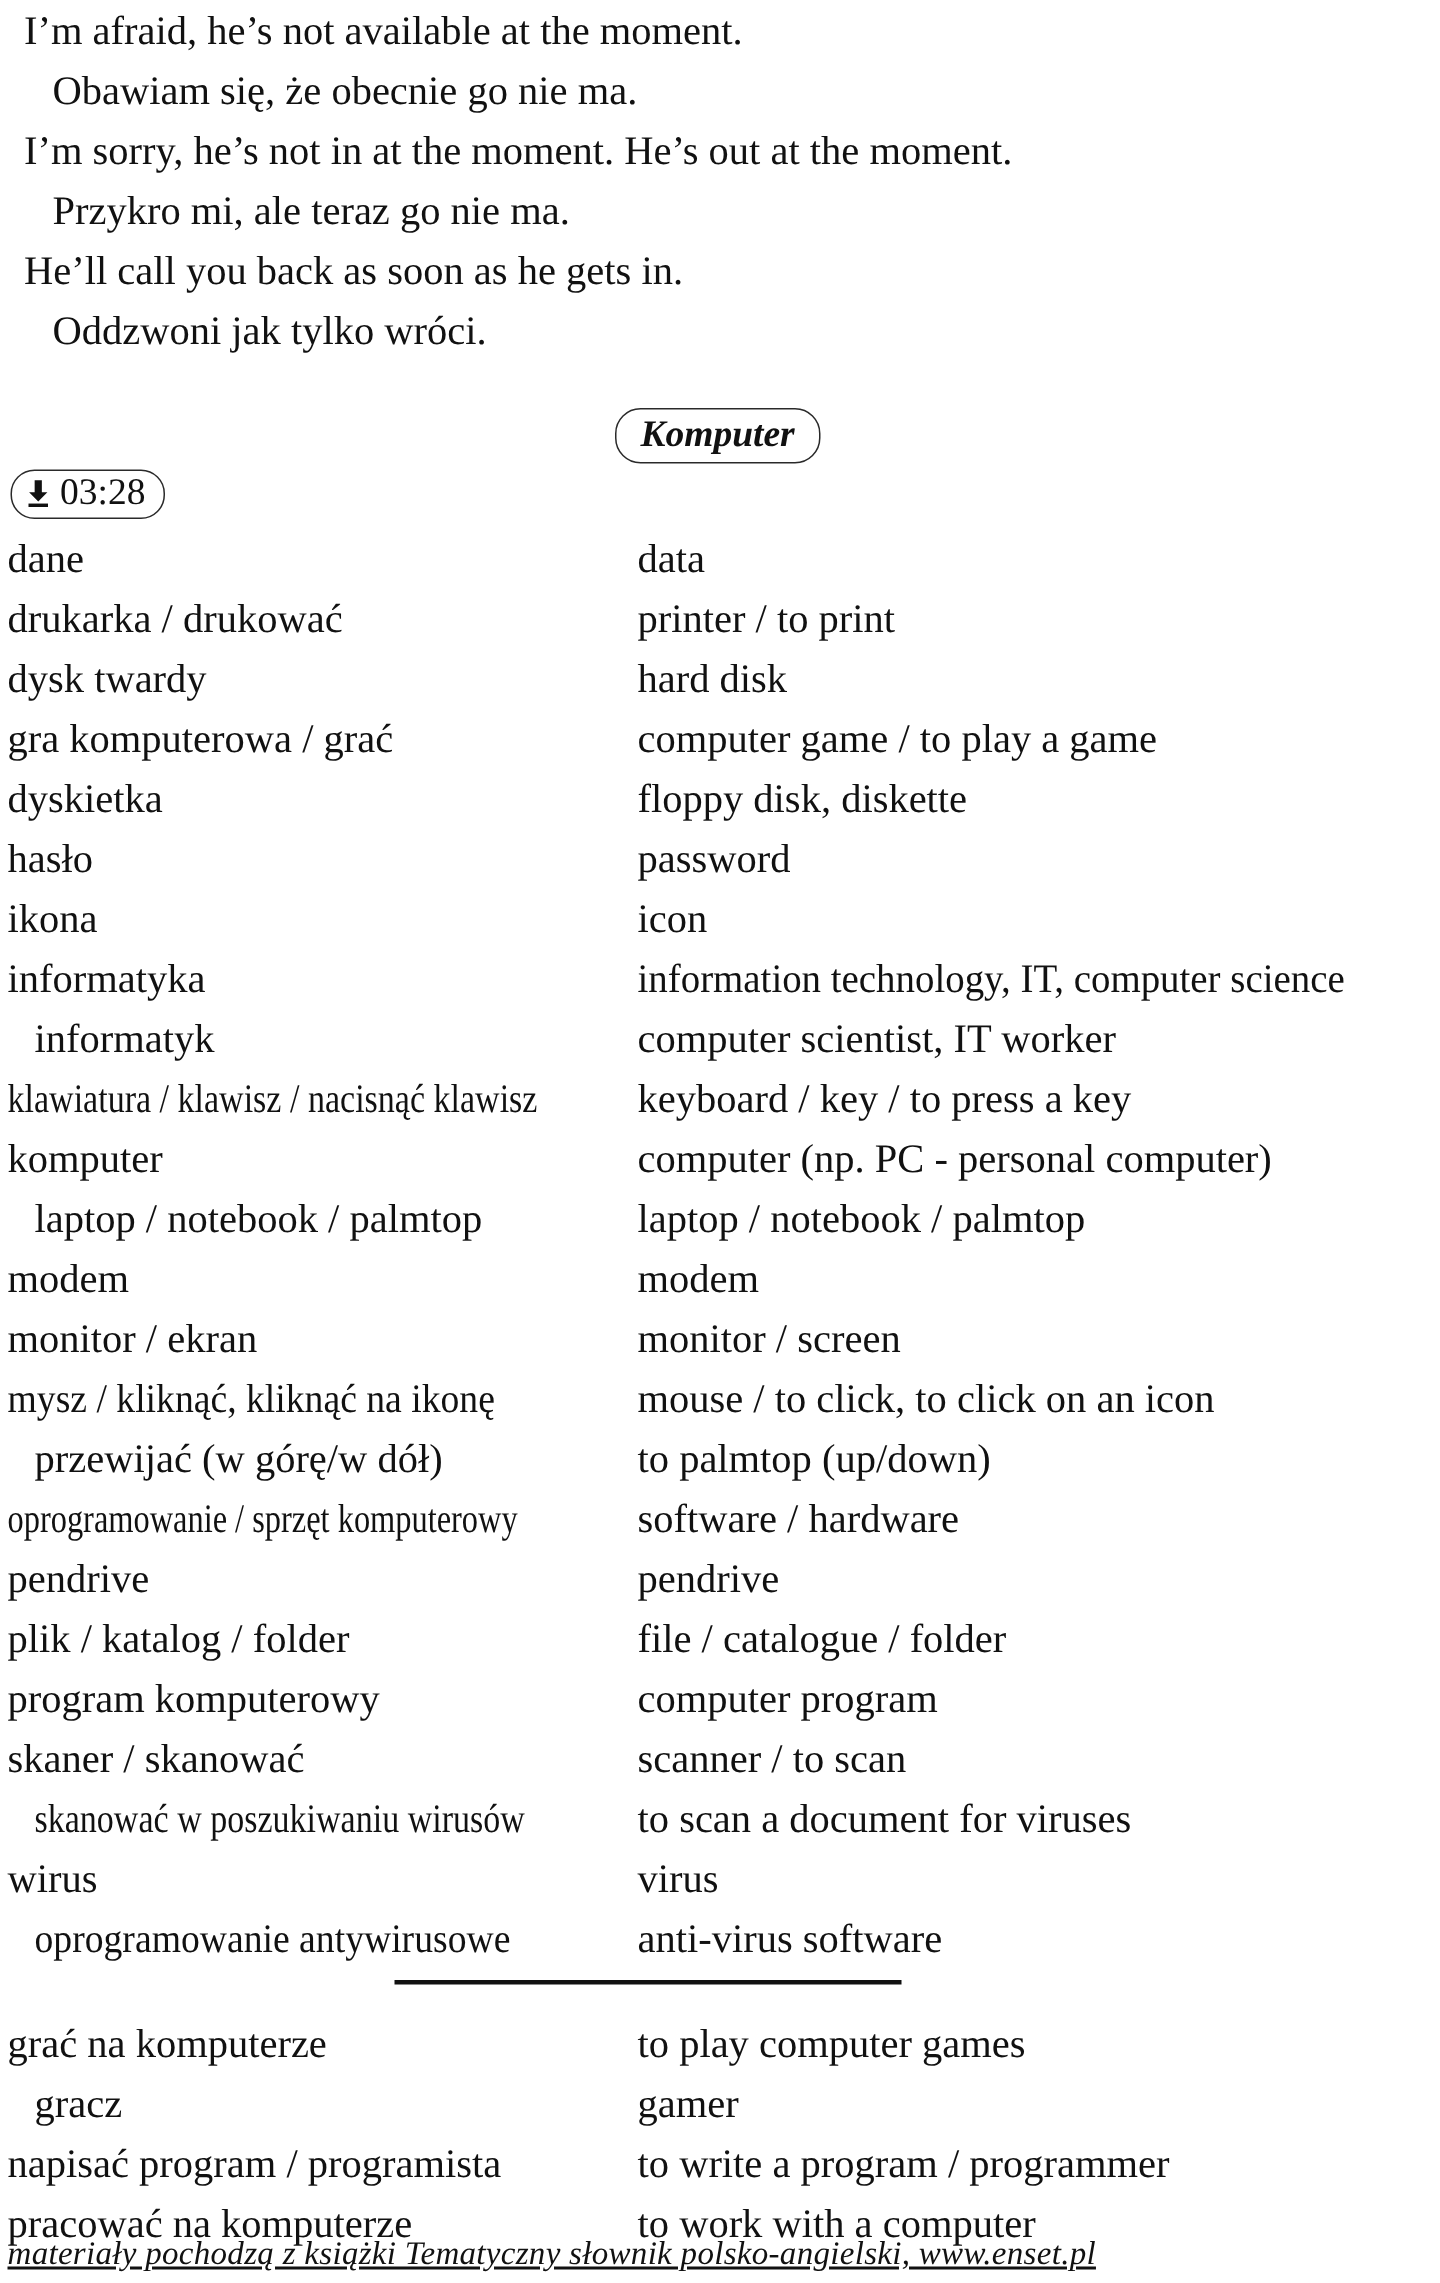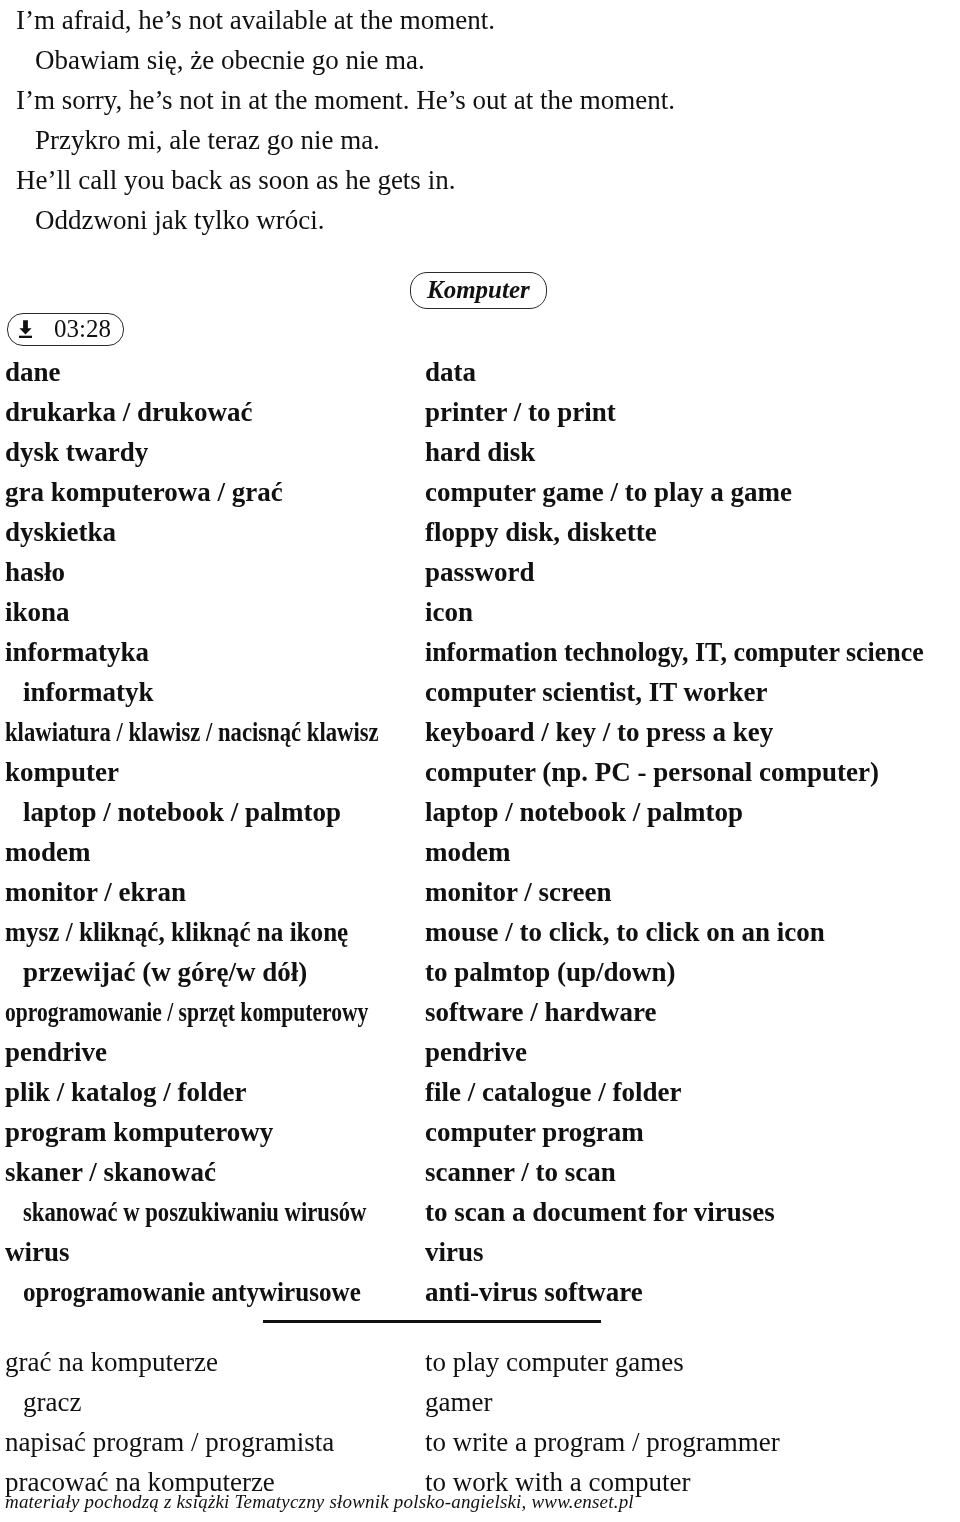--- a/index.html
+++ b/index.html
@@ -60,21 +60,21 @@
   }
   #timestamp-chip {
     position: absolute;
     left: 7px;
     top: 41px;
     border: 1.6px solid #2a2a2a;
     border-radius: 16px;
     padding: 2px 12px 3px 9px;
     display: flex;
     align-items: center;
-    gap: 20px;
+    gap: 6px;
     line-height: 26px;
     background: #ffffff;
   }
   #timestamp-chip .dl-icon {
     display: inline-block;
     width: 17px;
     height: 20px;
     position: relative;
     flex: none;
   }
@@ -84,21 +84,20 @@
     line-height: 26px;
     white-space: nowrap;
   }
 
   
   #vocab-table {
     position: absolute;
     left: 0;
     top: 352px;
     width: 960px;
-    font-weight: bold;
   }
   .vocab-row {
     position: relative;
     height: 40px;
     line-height: 40px;
     white-space: nowrap;
   }
   .vocab-row .pl {
     position: absolute;
     left: 5px;
@@ -141,25 +140,26 @@
     top: 1342px;
     width: 960px;
   }
 
   
   #footer-note {
     position: absolute;
     left: 5px;
     top: 1489px;
     width: 950px;
-    font-size: 19px;
+    font-size: 22px;
     line-height: 26px;
     font-style: italic;
     white-space: nowrap;
     letter-spacing: 0.2px;
+    text-decoration: underline;
   }
 </style>
 </head>
 <body>
 
 <div id="phrase-block">
     <div class="phrase-line">I’m afraid, he’s not available at the moment.</div>
     <div class="phrase-line translation">Obawiam się, że obecnie go nie ma.</div>
     <div class="phrase-line">I’m sorry, he’s not in at the moment. He’s out at the moment.</div>
     <div class="phrase-line translation">Przykro mi, ale teraz go nie ma.</div>

